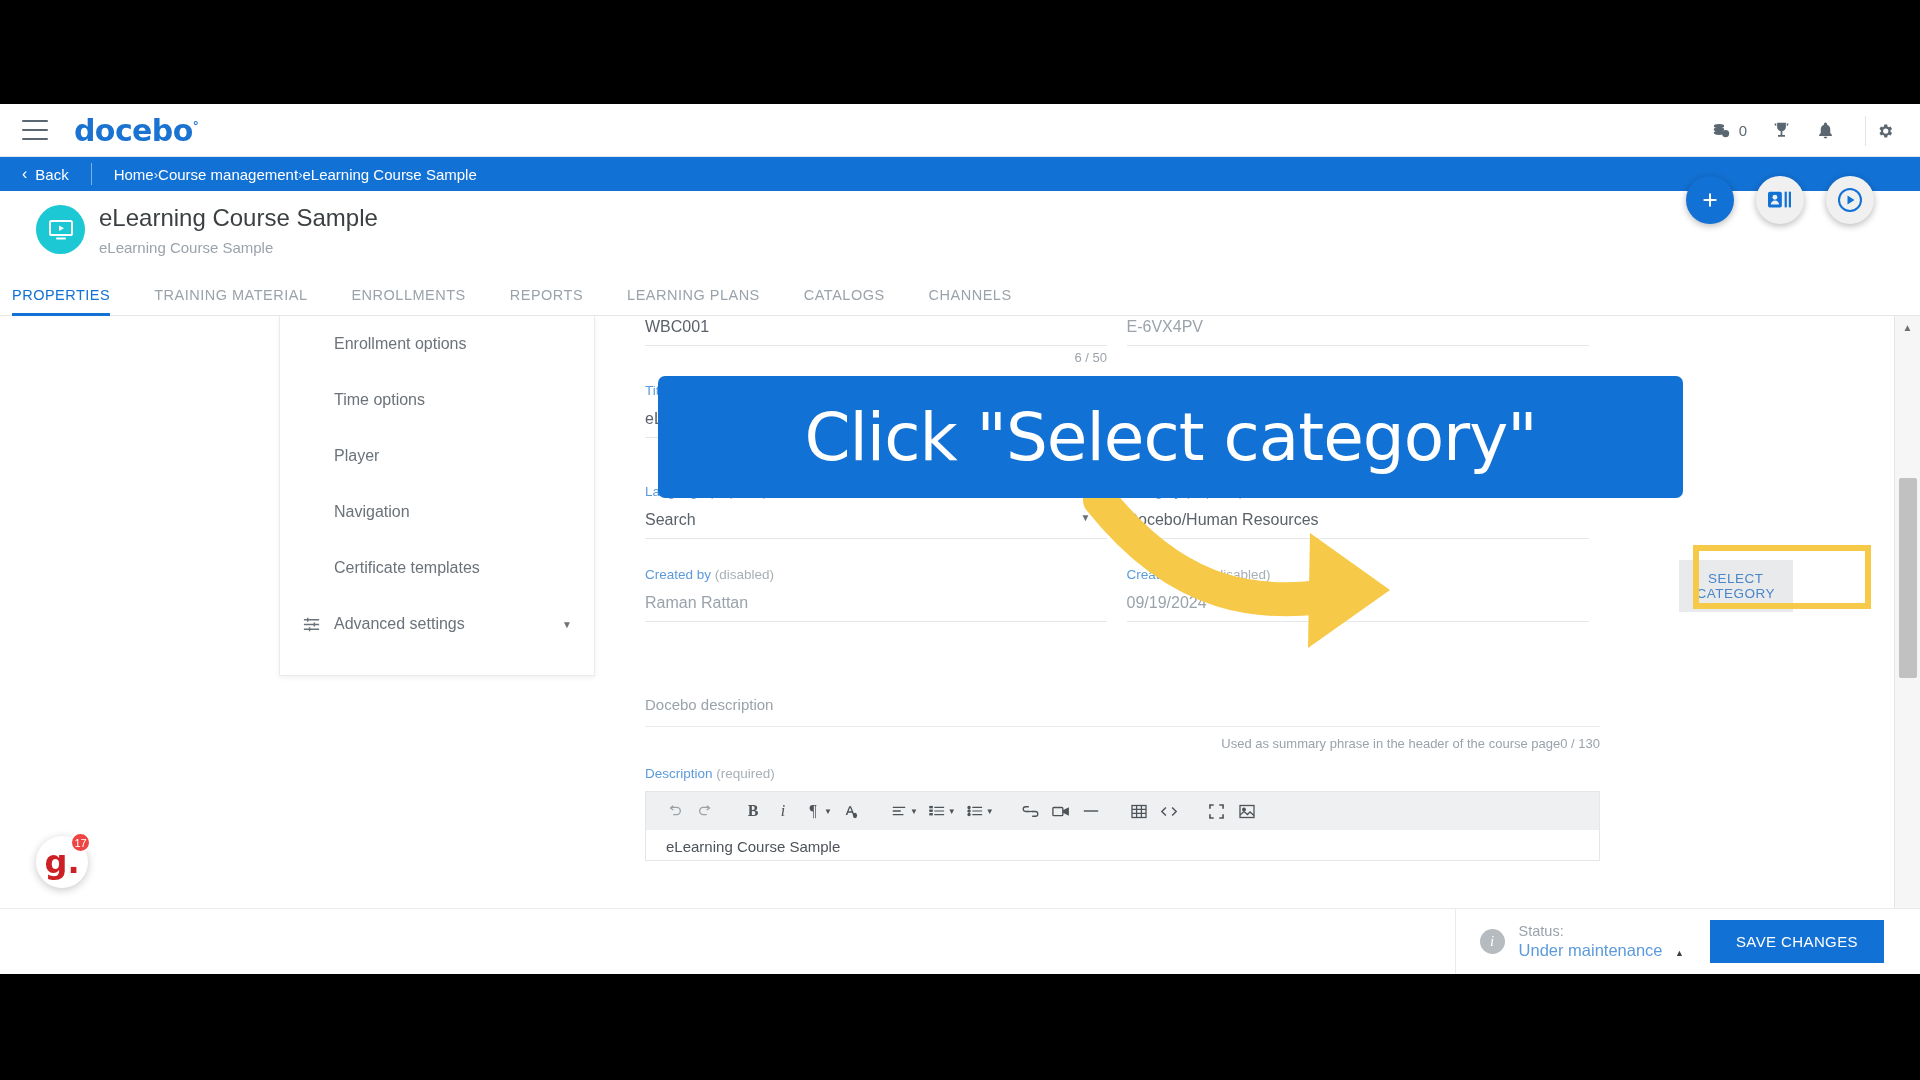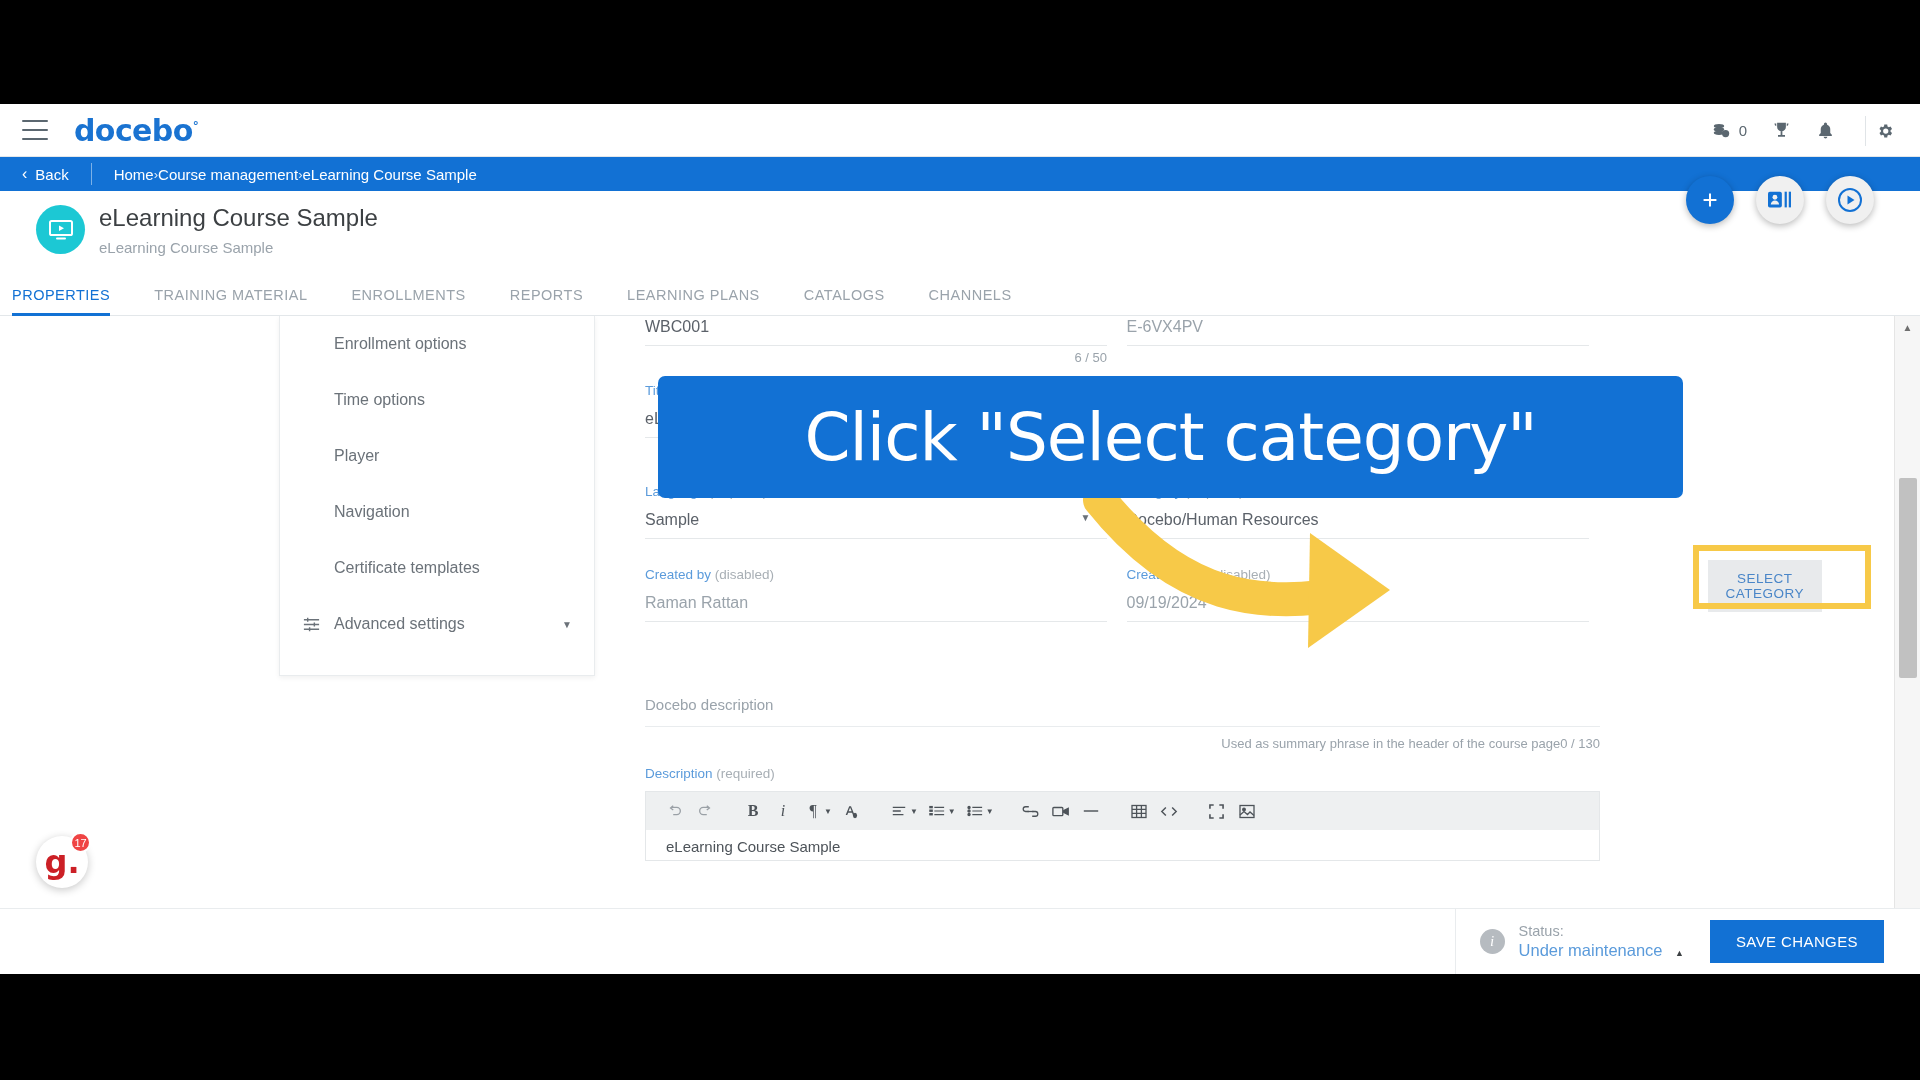--- a/index.html
+++ b/index.html
@@ -151,21 +151,21 @@
   .flabel .muted { color: #a8afb5; }
   .fval {
     font-size: 16px; color: #5b6169; padding: 12px 0 9px 0;
     border-bottom: 1px solid #e5e8ea; width: 462px;
   }
   .fval.disabled { color: #9aa3ab; }
   .fcount { font-size: 13px; color: #9aa3ab; text-align: right; width: 462px; margin-top: 4px;}
   .caret-dd { position:absolute; right: 28px; bottom: 16px; color:#6b7279; font-size: 10px; }
 
   .selcat {
-    position: absolute; left: 581px; top: 76px;
+    position: absolute; left: 552px; top: 76px;
     background: #e8eaec; color: #4a86c8; border: none;
     font-size: 13.5px; letter-spacing: .5px;
     padding: 11px 18px; cursor: pointer;
     font-family: "Liberation Sans", sans-serif;
   }
   .selcat-ring {
     position: absolute; left: 566px; top: 61px;
     width: 178px; height: 64px;
     border: 6px solid #f7c948; background: transparent;
     pointer-events: none;
@@ -417,21 +417,21 @@
           </div>
           <div class="col"></div>
         </div>
 
         <div class="row" style="margin-top:46px;">
           <div class="col fld">
             <div class="flabel">
               <span>Language</span>
               <span class="muted">(required)</span>
             </div>
-            <div class="fval">Sample</div>
+            <div class="fval">Search</div>
             <span class="caret-dd">▼</span>
           </div>
           <div class="col fld">
             <div class="flabel">
               <span>Category</span>
               <span class="muted">(required)</span>
             </div>
             <div class="fval">Docebo/Human Resources</div>
             <button class="selcat">SELECT CATEGORY</button>
             <div class="selcat-ring"></div>

